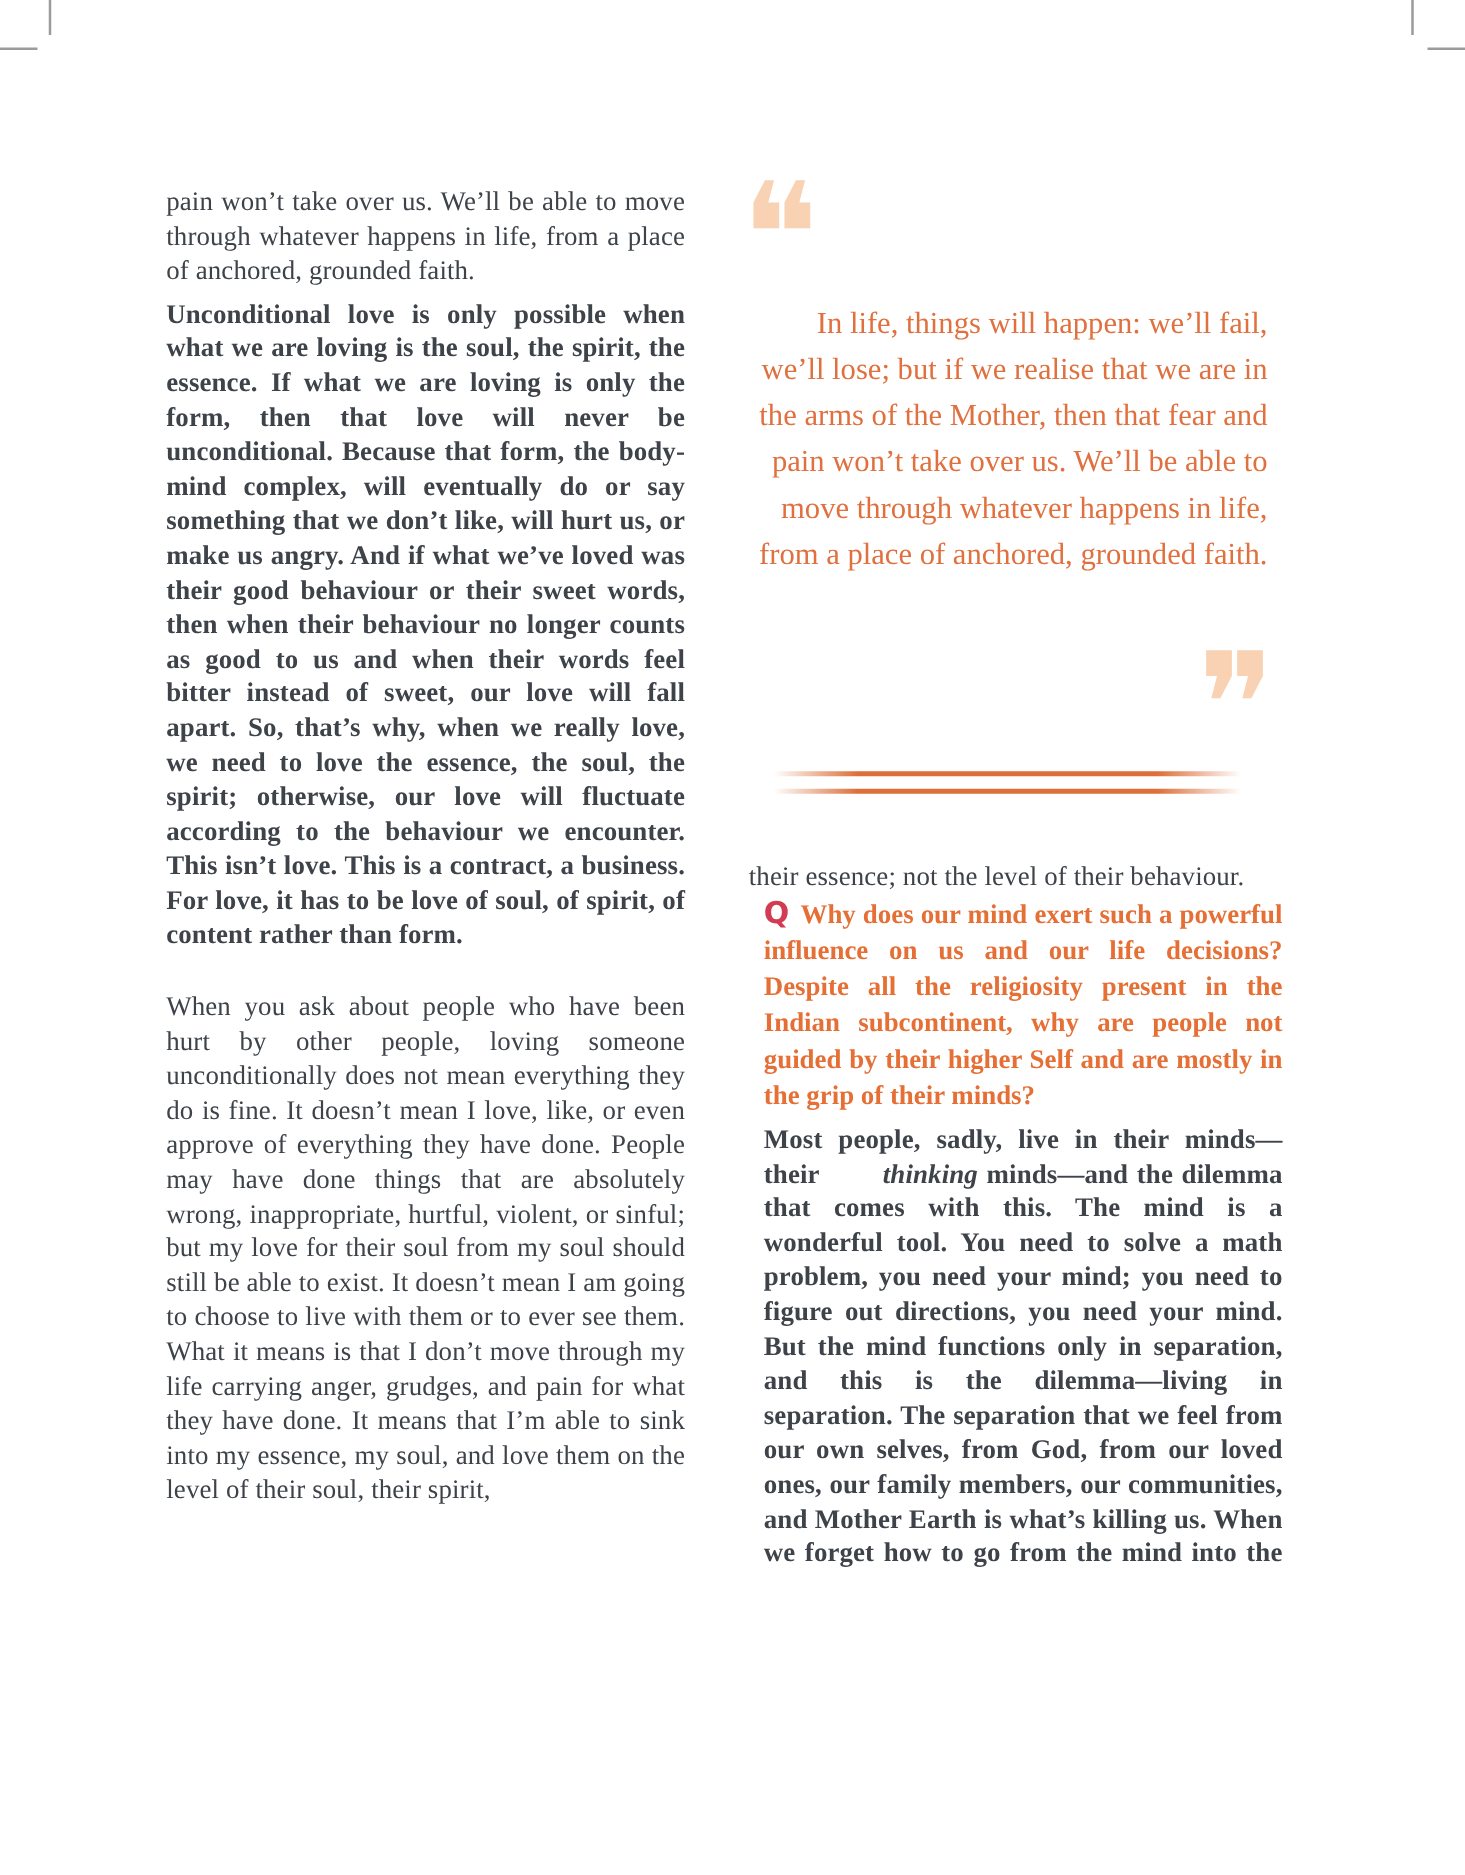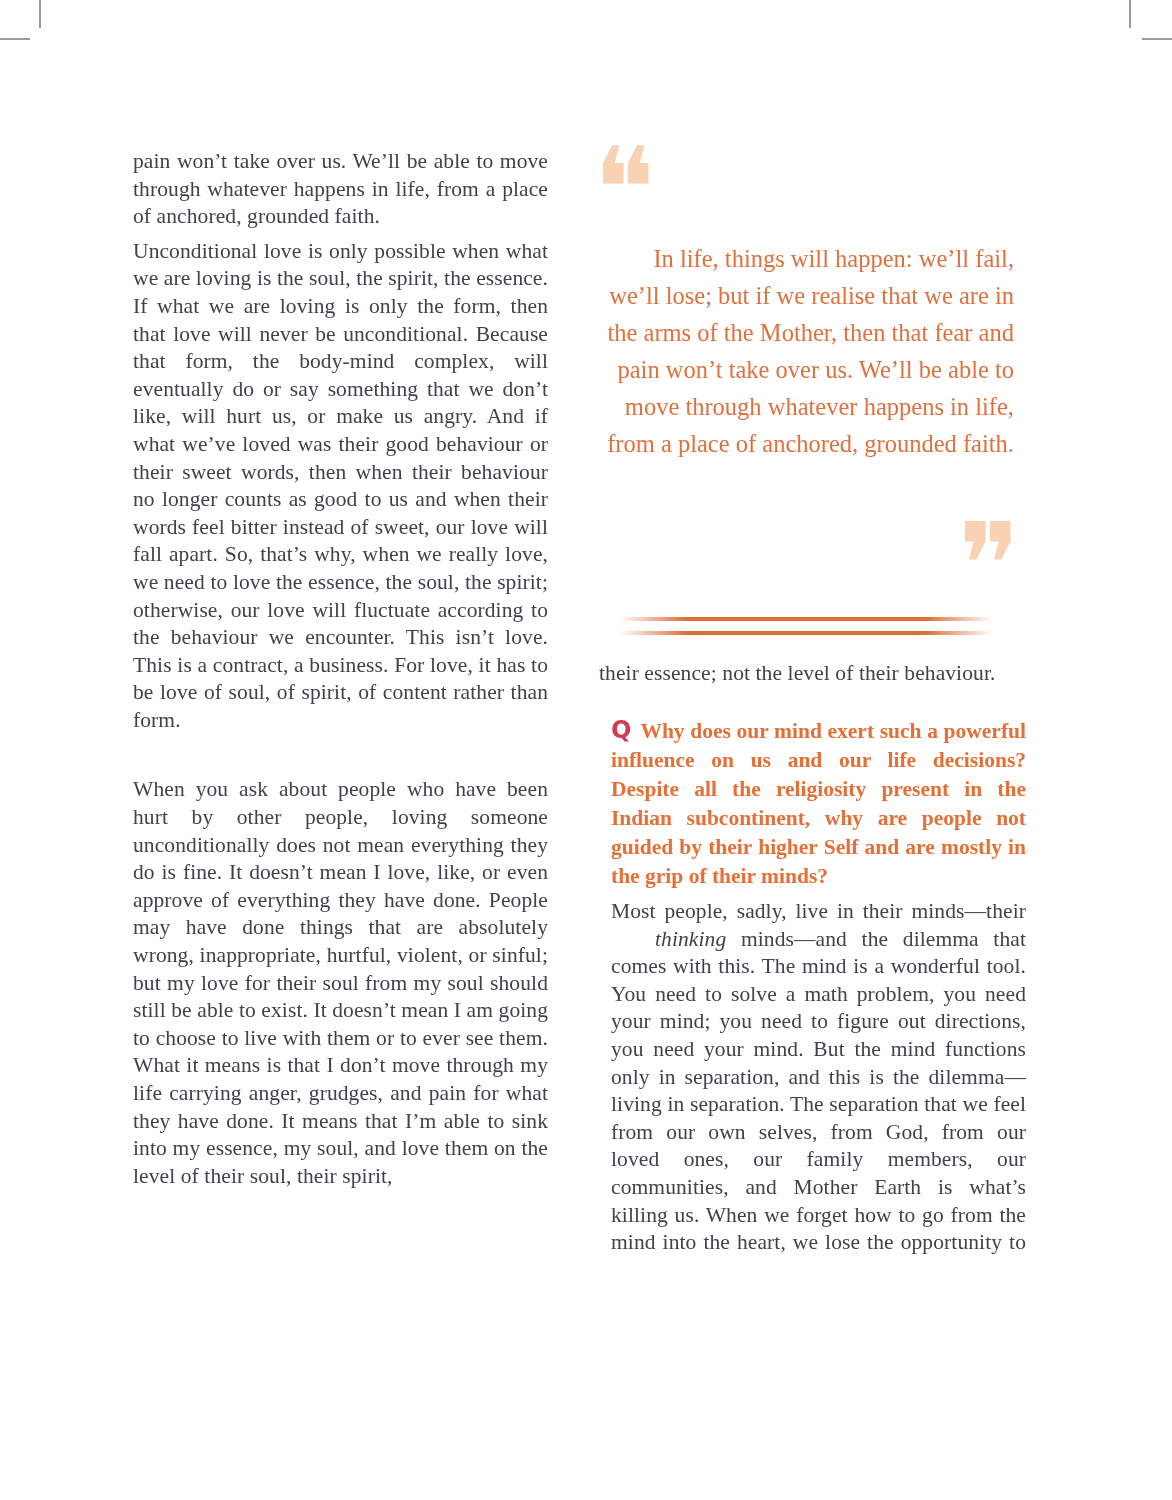--- a/index.html
+++ b/index.html
@@ -47,22 +47,22 @@
   }
   .q-marker {
     font-family: "DejaVu Sans", sans-serif;
     font-weight: bold;
     font-size: 24px;
     color: #d23b52;
     margin-right: 9px;
     letter-spacing: 0;
   }
   .mt-gap   { margin-top: 36px; }
-  .mt-small { margin-top: 7px; }
-  .mt-para  { margin-top: 42px; }
+  .mt-small { margin-top: 7px; font-weight: bold; }
+  .mt-para  { margin-top: 30px; }
 
   
   .quote-mark {
     position: absolute;
     font-family: "DejaVu Sans", sans-serif;
     font-size: 115px;
     line-height: 1;
     color: #f8d2b2;
   }
   .quote-open  { top: -8px; left: -6px; }
@@ -82,21 +82,21 @@
   .divider { position: absolute; top: 477px; left: 20px; width: 374px; }
   .divider-bar {
     height: 4px;
     background: linear-gradient(90deg,
       rgba(221,111,58,0) 0%, #dd6f3a 18%, #dd6f3a 82%, rgba(221,111,58,0) 100%);
   }
   .divider-bar + .divider-bar { margin-top: 10px; }
 
   .continuation {
     position: absolute;
-    top: 520px;
+    top: 548px;
     left: 0;
     width: 100%;
   }
   .qa2 {
     position: absolute;
     top: 576px;
     left: 12px;
     width: 100%;
   }
   .ital { font-style: italic; margin-left: 44px; }

